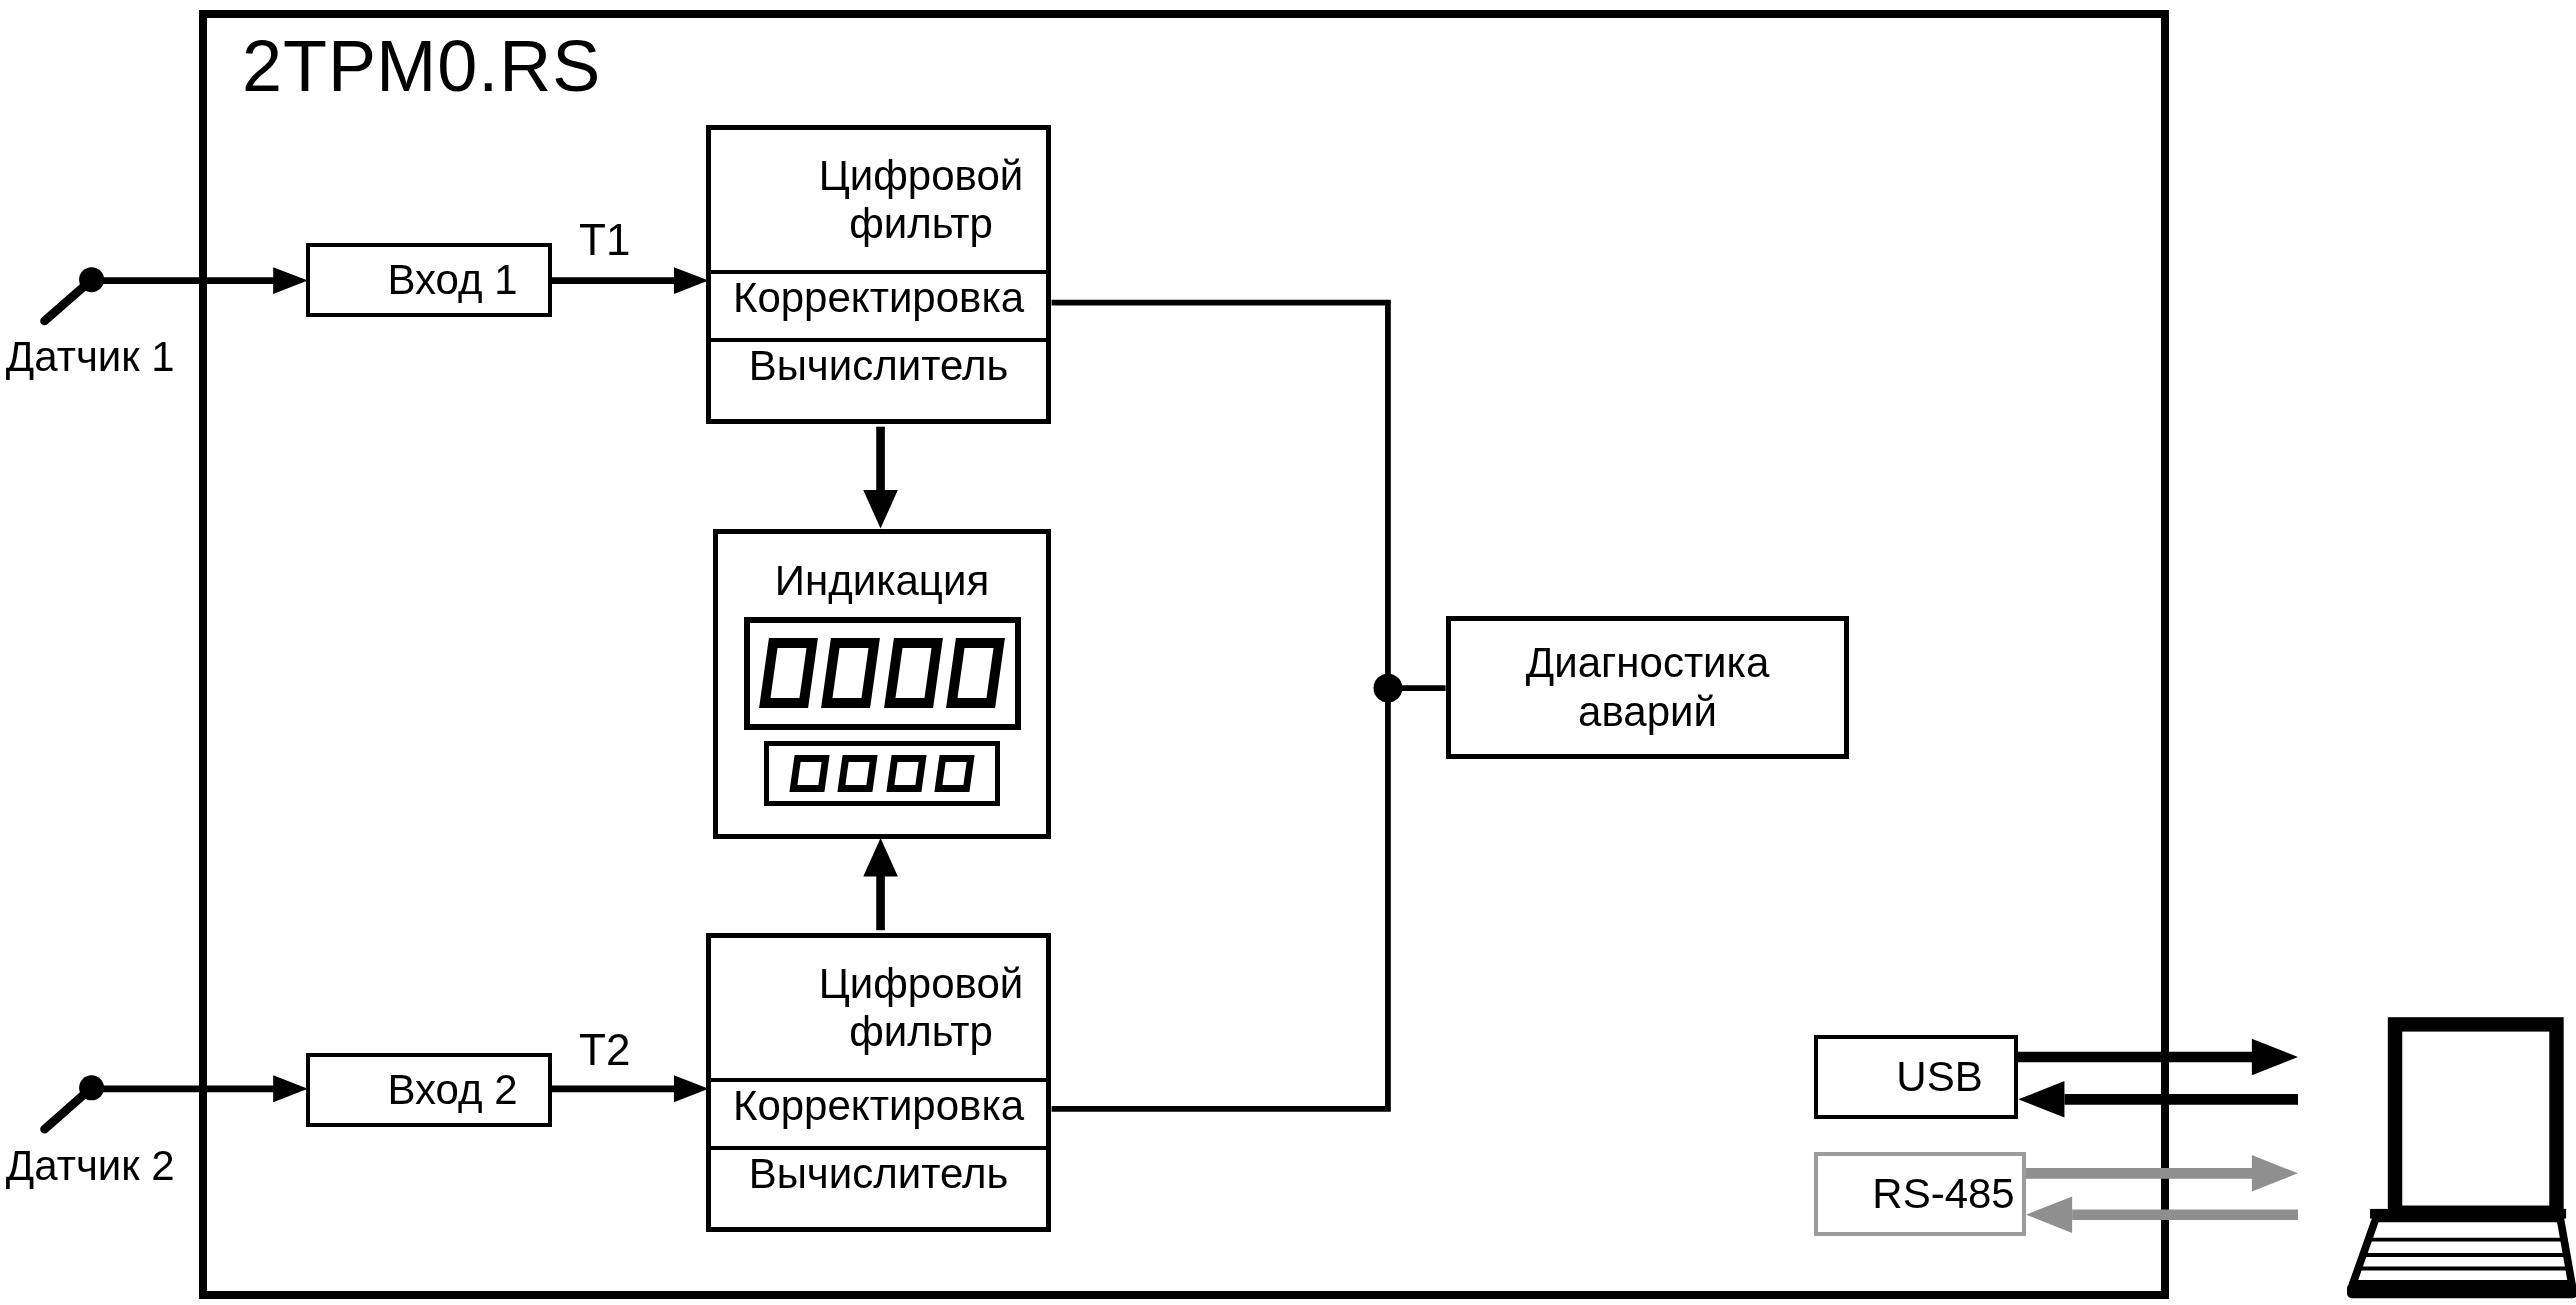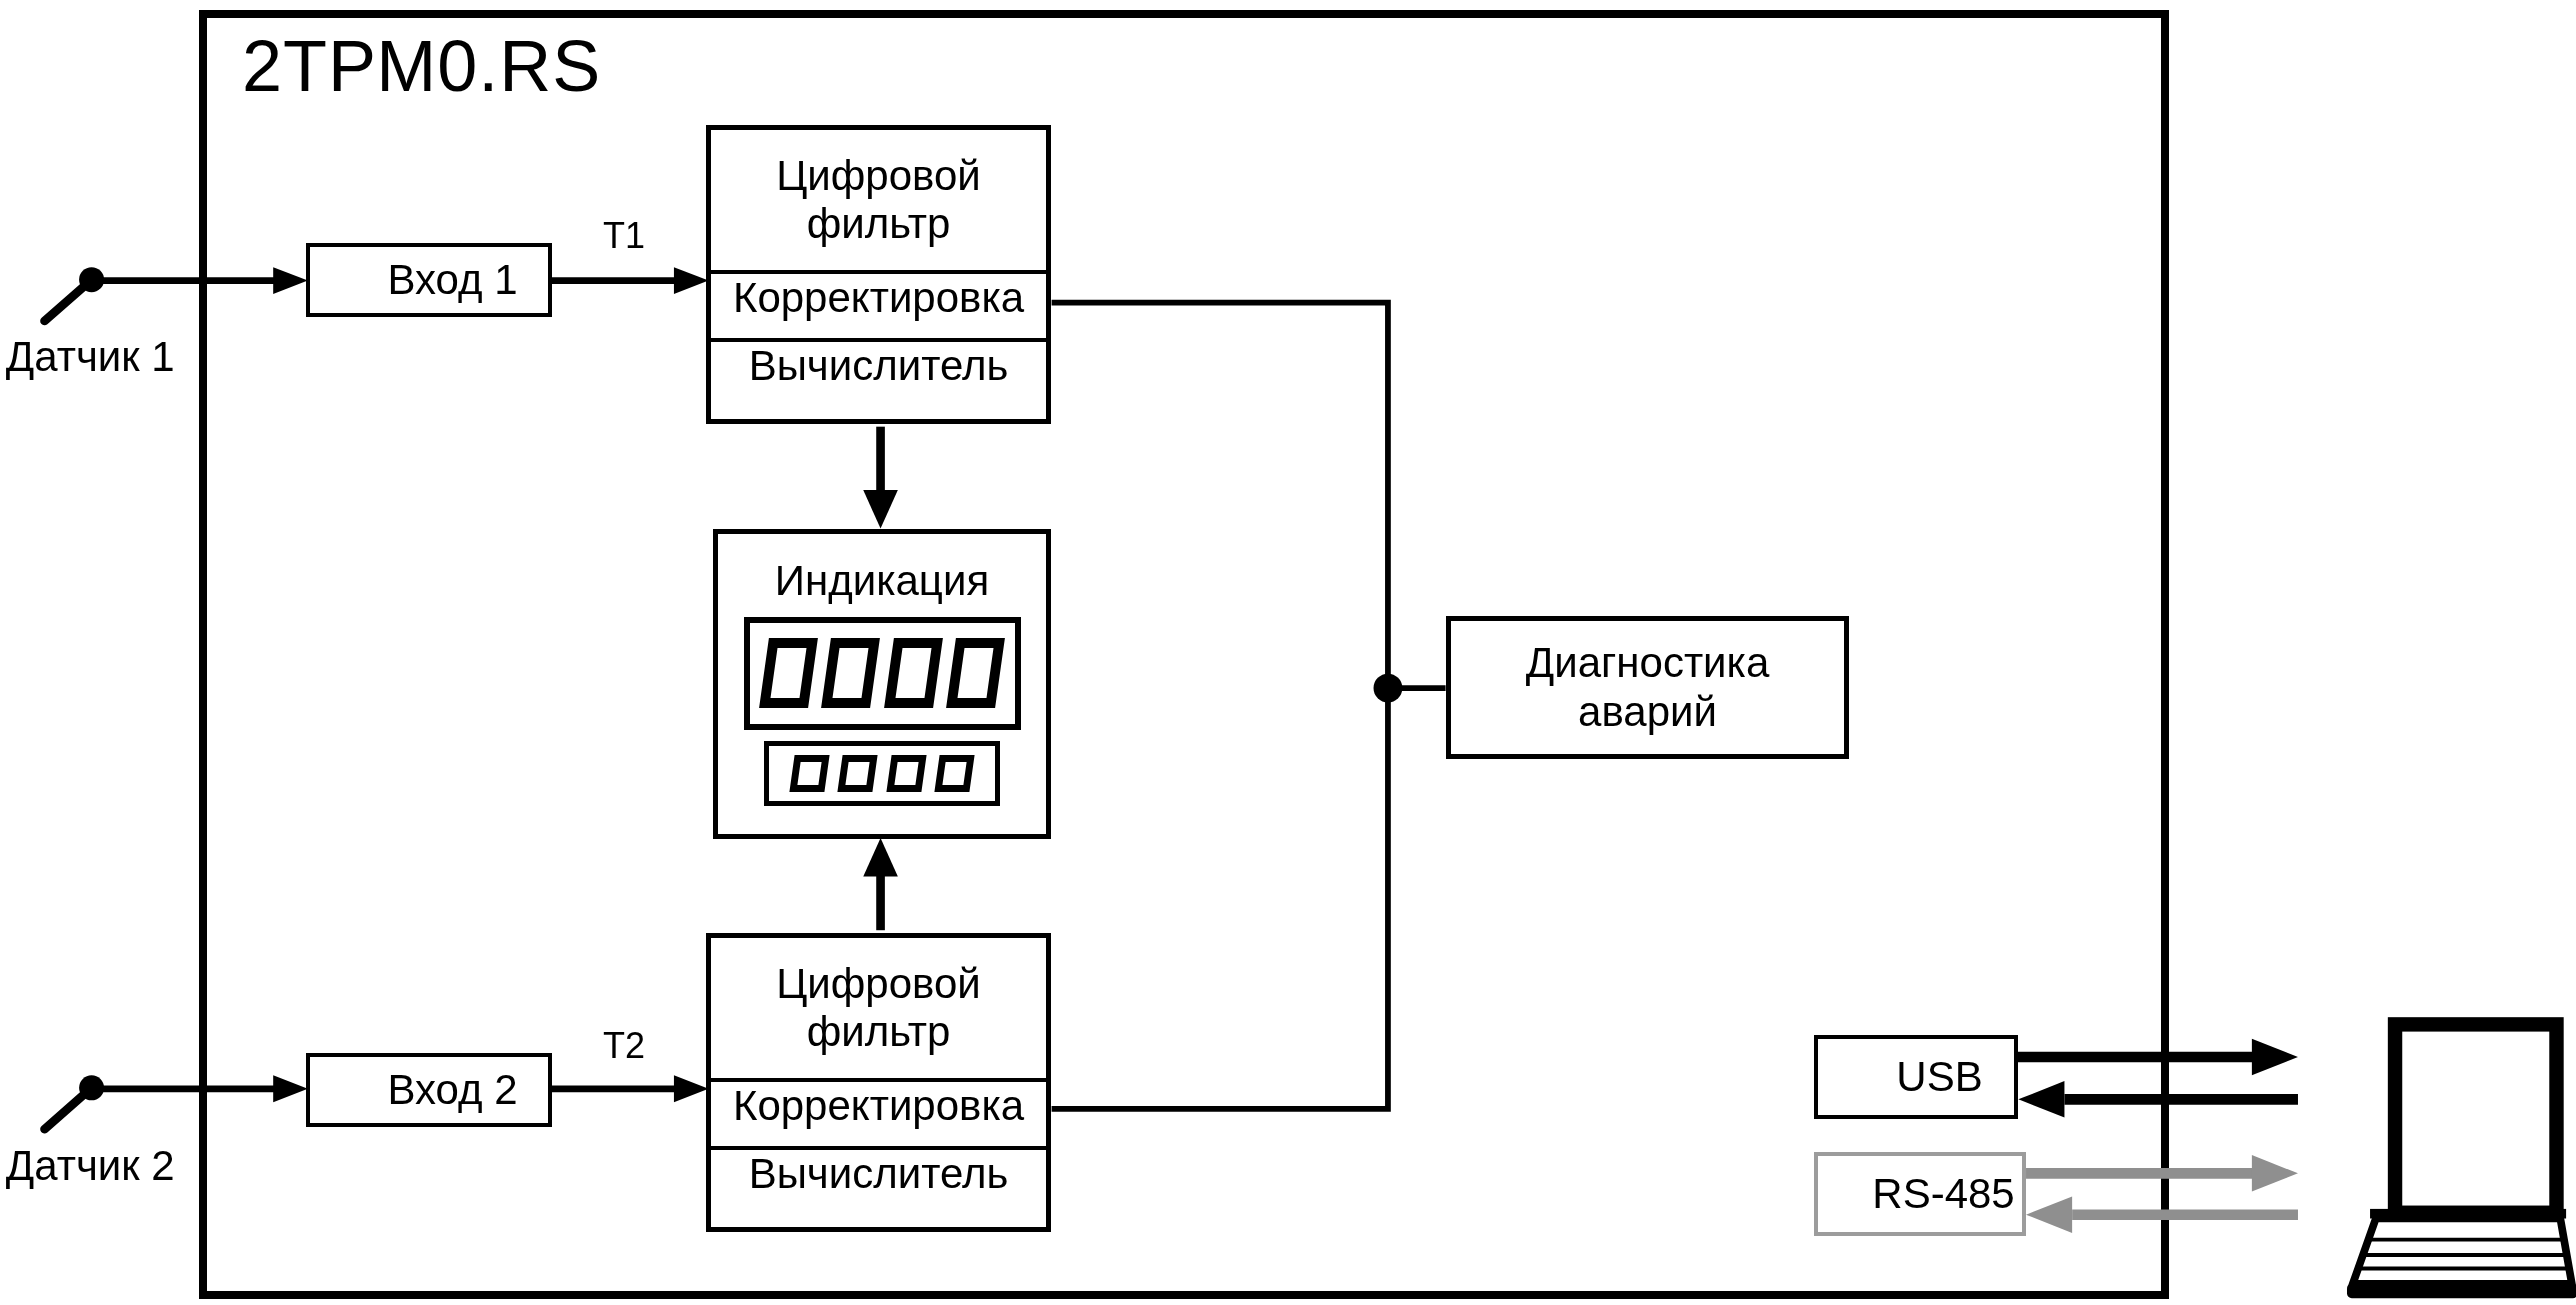--- a/index.html
+++ b/index.html
@@ -7,29 +7,29 @@
 
   .main-box{position:absolute;left:199px;top:9.6px;width:1970px;height:1289px;
     border:8.7px solid #000;box-sizing:border-box;background:#fff;z-index:0;}
 
   #wires{position:absolute;left:0;top:0;width:2576px;height:1305px;z-index:1;}
 
   .device-title{position:absolute;left:242px;top:25px;font-size:72px;font-weight:normal;
     letter-spacing:1px;z-index:2;}
 
   .label{position:absolute;z-index:2;font-size:42px;white-space:nowrap;}
-  .t-label{position:absolute;z-index:2;font-size:36px;white-space:nowrap;margin-left:24px;}
+  .t-label{position:absolute;z-index:2;font-size:44px;white-space:nowrap;}
 
   .box{position:absolute;background:#fff;border:4.8px solid #000;box-sizing:border-box;
     display:flex;align-items:center;justify-content:center;font-size:42px;
     text-align:center;z-index:2;padding-left:47px;}
 
   .fblock{position:absolute;width:345px;height:299px;background:#fff;border:5.8px solid #000;
     box-sizing:border-box;display:flex;flex-direction:column;font-size:42px;z-index:2;}
-  .fblock .ftitle{flex:0 0 140px;display:flex;align-items:center;justify-content:center;
+  .fblock .ftitle{flex:0 0 140px;display:flex;align-items:center;justify-content:flex-end;
     text-align:center;line-height:1.15;}
   .fblock .ftitle span{max-width:250px;}
   .fblock .frow{border-top:4.8px solid #000;display:flex;align-items:flex-start;justify-content:center;}
   .fblock .frow.r2{flex:0 0 64px;}
   .fblock .frow.r3{flex:1;}
 
   .indication{position:absolute;left:713px;top:529px;width:338px;height:310px;
     border:5.8px solid #000;box-sizing:border-box;background:#fff;z-index:2;
     display:flex;flex-direction:column;align-items:center;}
   .ind-title{margin-top:23px;font-size:42px;}

